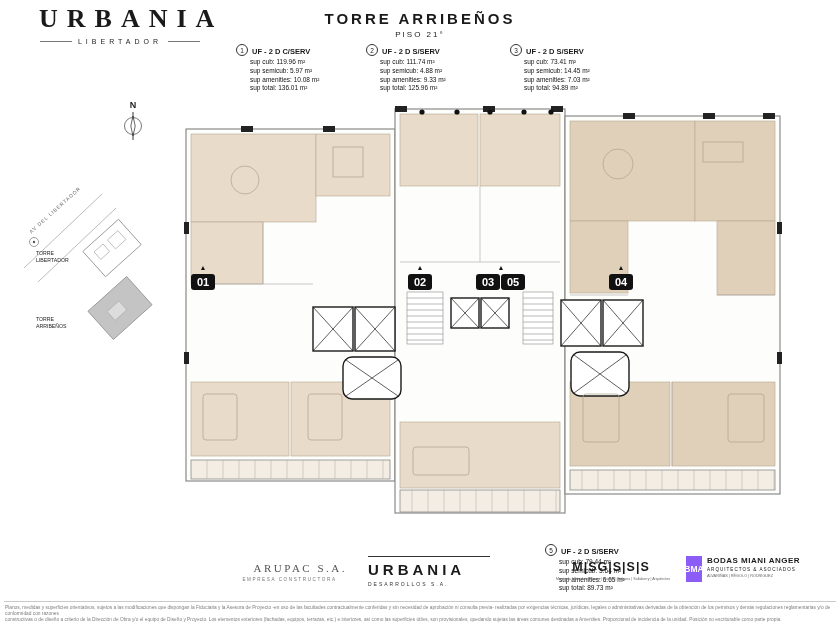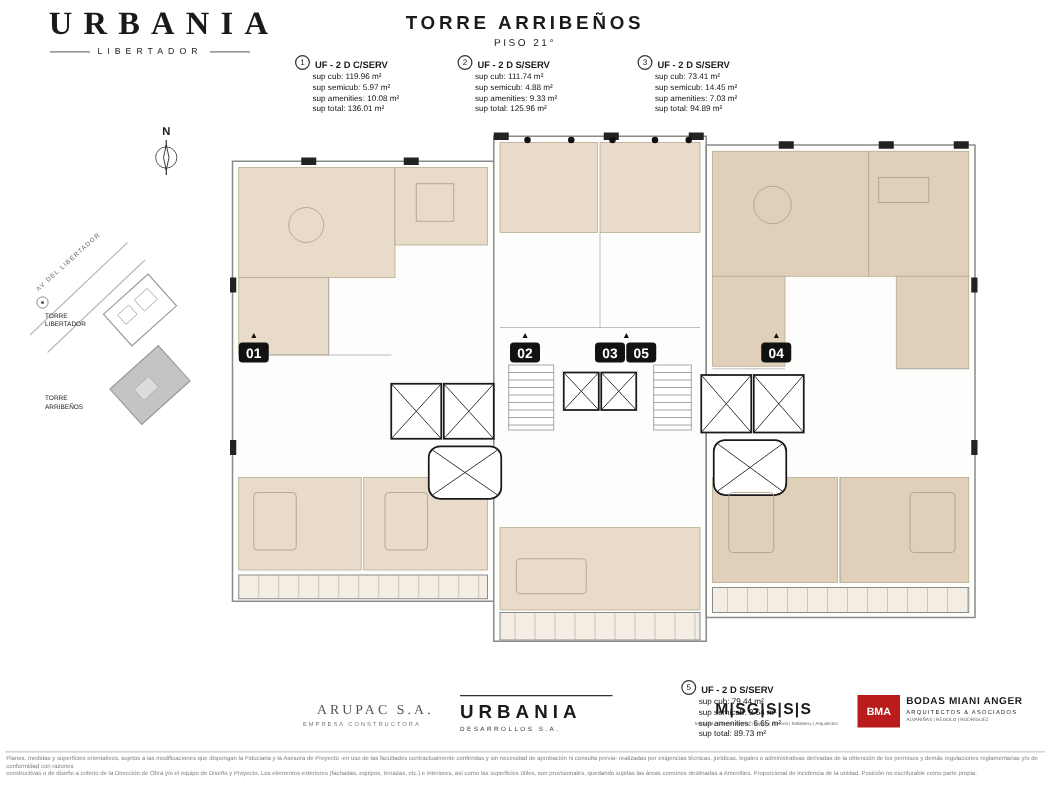--- a/index.html
+++ b/index.html
@@ -46,21 +46,21 @@
   .arupac{left:232px;top:562px;width:115px;text-align:center;}
   .arupac .name{font-family:"Liberation Serif",serif;font-size:11px;letter-spacing:2.5px;color:#555;text-align:right;}
   .arupac .tag{font-size:4.6px;letter-spacing:1.6px;color:#777;margin-top:3px;}
   .urbania{left:368px;top:556px;width:122px;text-align:left;}
   .urbania .name{font-size:15px;font-weight:700;letter-spacing:4px;border-top:1px solid #333;padding-top:4px;}
   .urbania .tag{font-size:5px;letter-spacing:2px;color:#333;margin-top:3px;}
   .msgsss{left:556px;top:560px;width:110px;text-align:center;}
   .msgsss .name{font-size:12.5px;font-weight:600;letter-spacing:1px;}
   .msgsss .tag{font-size:3.6px;color:#666;margin-top:3px;white-space:nowrap;}
   .bma{left:686px;top:556px;display:flex;gap:5px;align-items:flex-start;}
-  .bma-box{width:34px;height:26px;background:#b91c1c;color:#fff;font-size:8.5px;font-weight:700;
+  .bma-box{width:16px;height:26px;background:#8b5cf6;color:#fff;font-size:8.5px;font-weight:700;
            display:flex;align-items:center;justify-content:center;}
   .bma-name{font-size:8px;font-weight:700;letter-spacing:.5px;}
   .bma-tag{font-size:4.6px;letter-spacing:1px;margin-top:2px;}
   .bma-partners{font-size:3.8px;color:#666;margin-top:2px;}
 
   .divider{left:4px;top:601px;width:832px;height:1px;background:#c9c9c9;}
   .disclaimer{left:5px;top:605px;width:832px;font-size:4.8px;line-height:6.2px;color:#808080;}
 </style>
 </head>
 <body>

